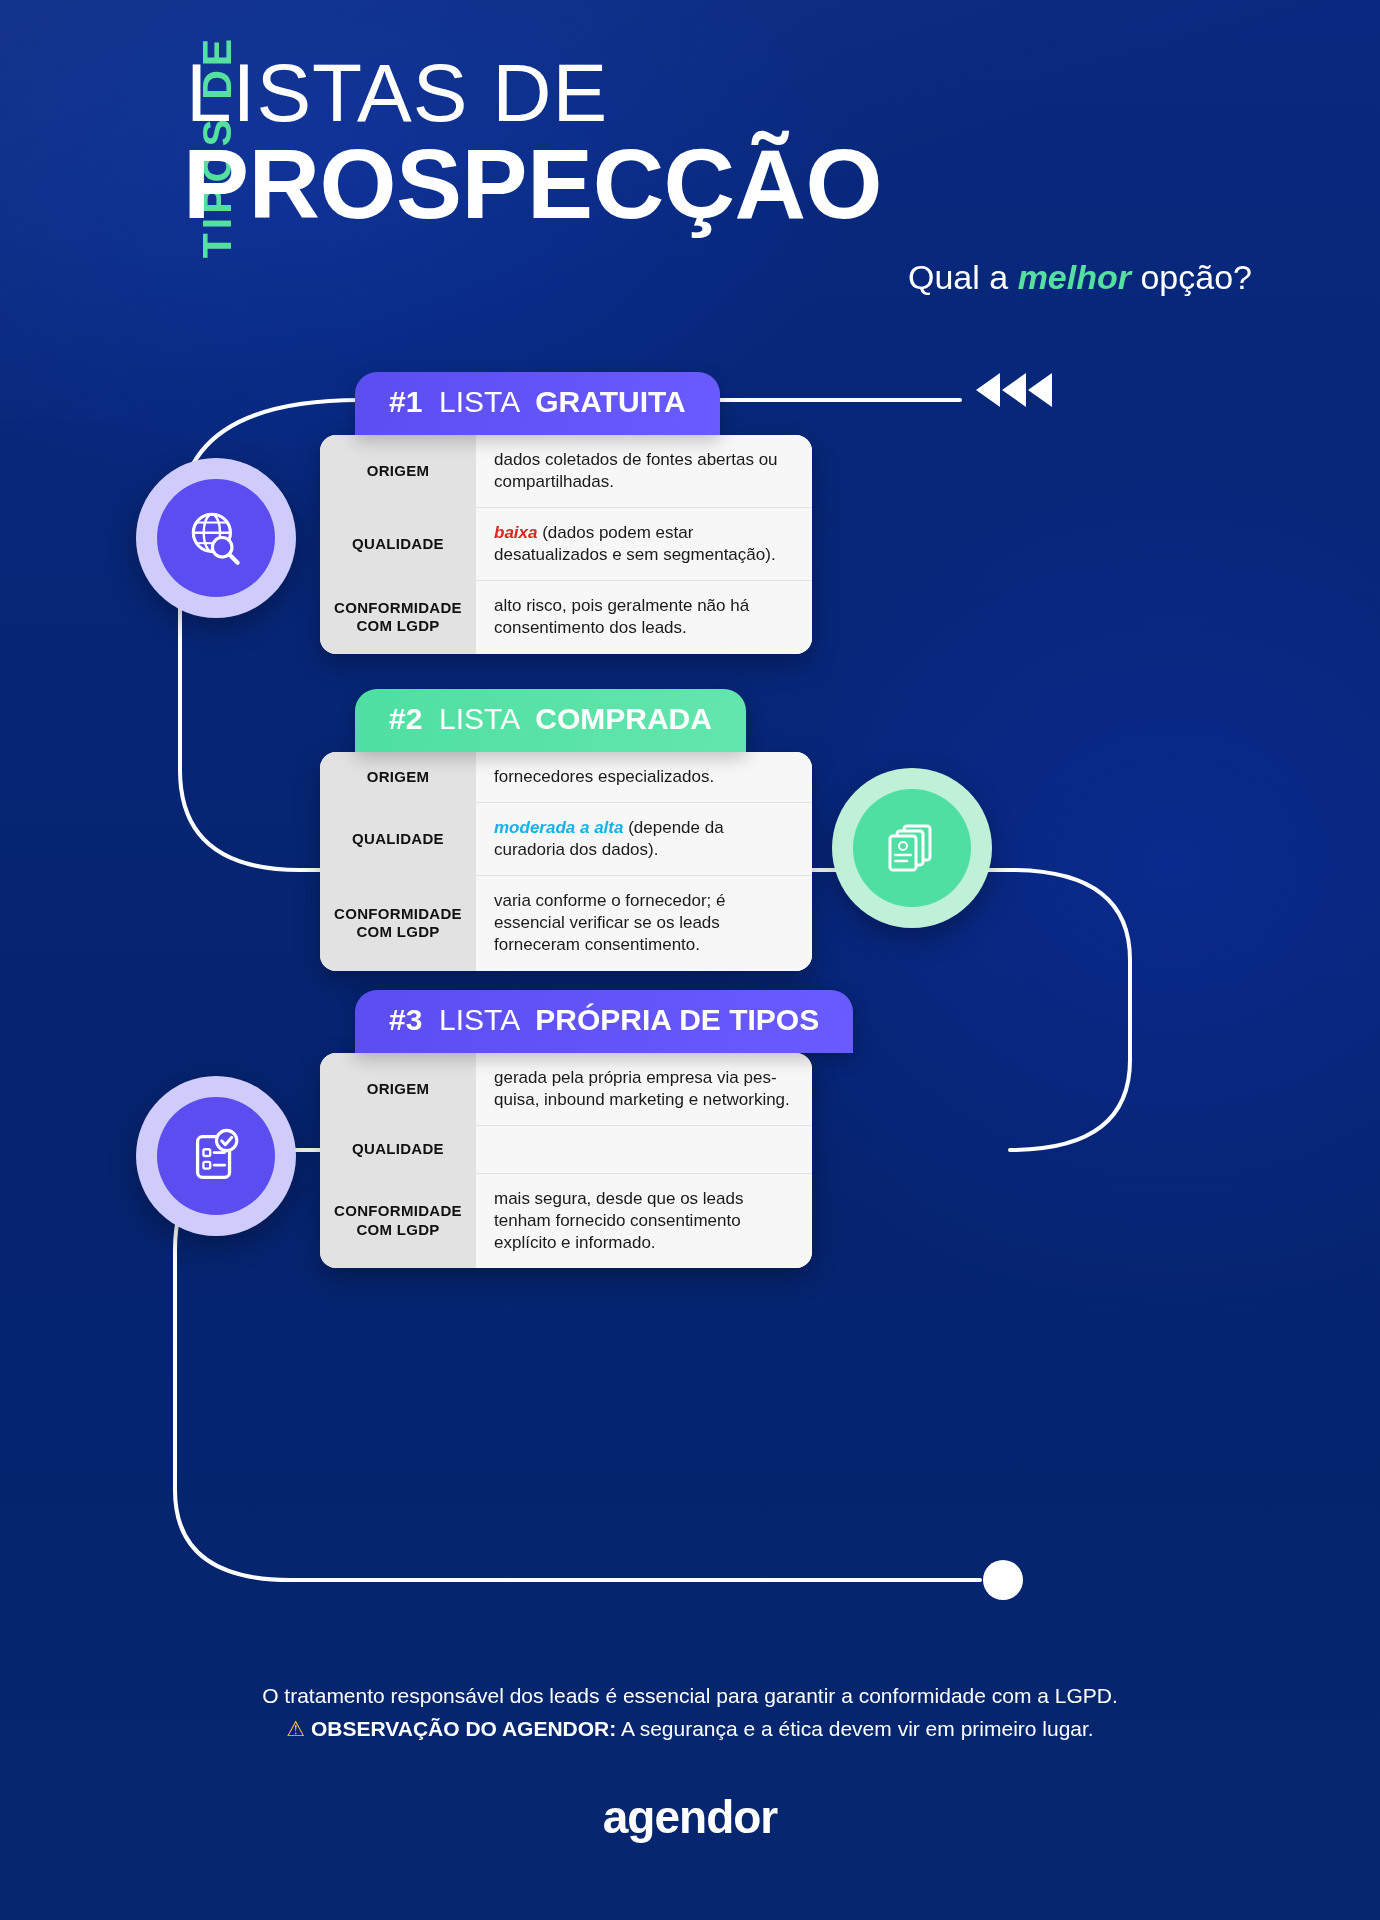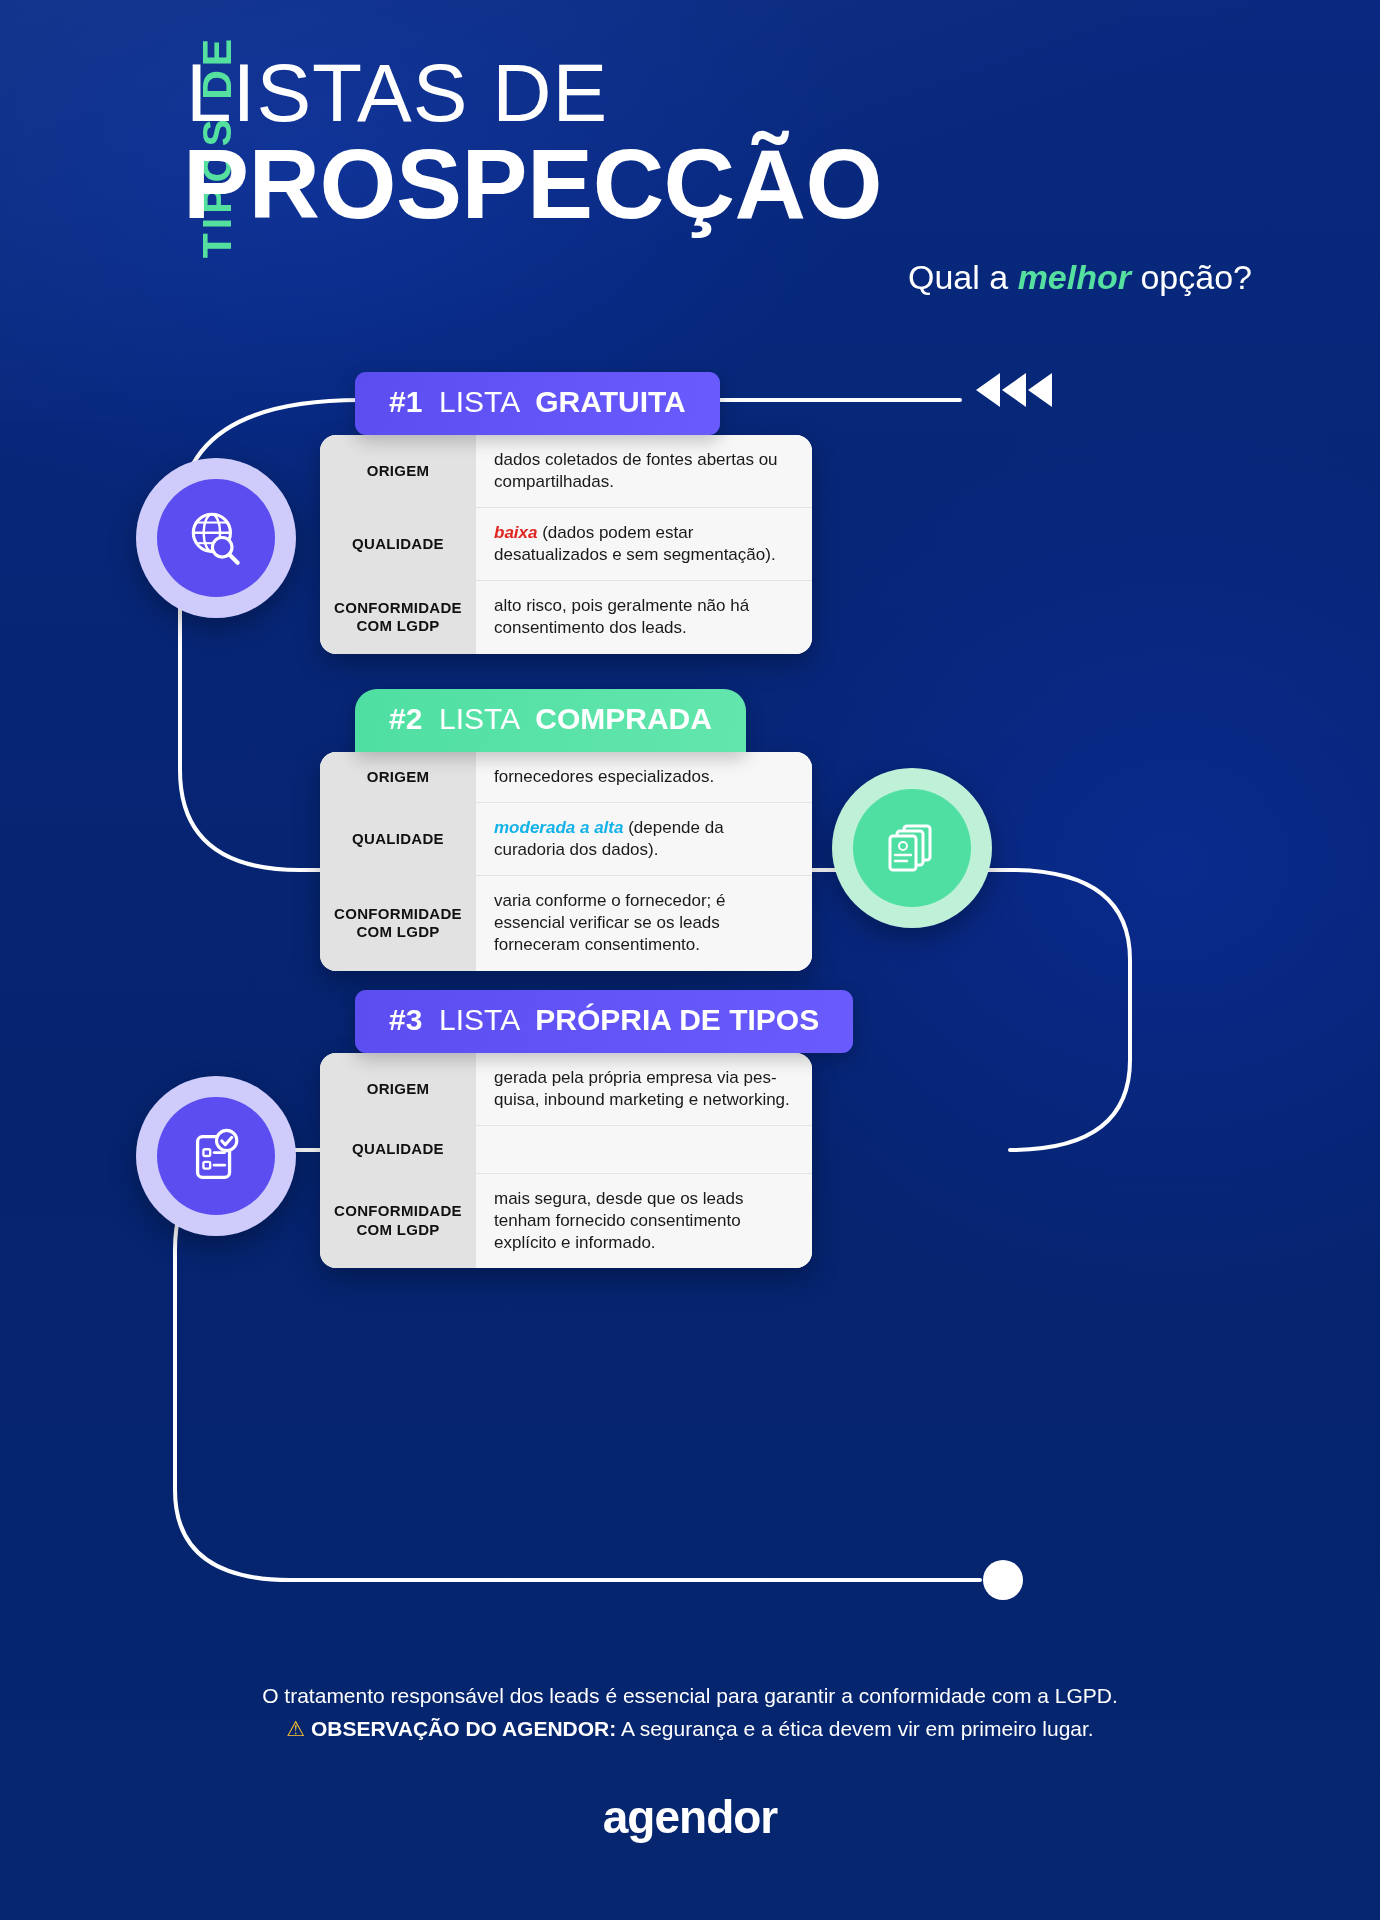--- a/index.html
+++ b/index.html
@@ -65,21 +65,21 @@
     display:inline-block;
     border-radius:22px 22px 0 0;
     padding:13px 34px 16px 34px;
     color:#fff;font-size:30px;white-space:nowrap;
     box-shadow:0 6px 18px rgba(0,0,0,0.22);
     z-index:3;
   }
   .pill .num{font-weight:bold;}
   .pill .mid{font-weight:normal;}
   .pill .strong{font-weight:bold;}
-  .pill.purple{background:linear-gradient(100deg,#5b4df0 0%,#6a5bff 100%);border-radius:11px;}
+  .pill.purple{background:linear-gradient(100deg,#5b4df0 0%,#6a5bff 100%);}
   .pill.green{background:linear-gradient(100deg,#4fdfa2 0%,#63e6ad 100%);margin-top:7px;}
 
   .table{
     position:relative;
     width:492px;
     border-radius:16px;
     overflow:hidden;
     background:#f7f7f7;
     box-shadow:0 10px 26px rgba(0,0,0,0.28);
     z-index:2;

